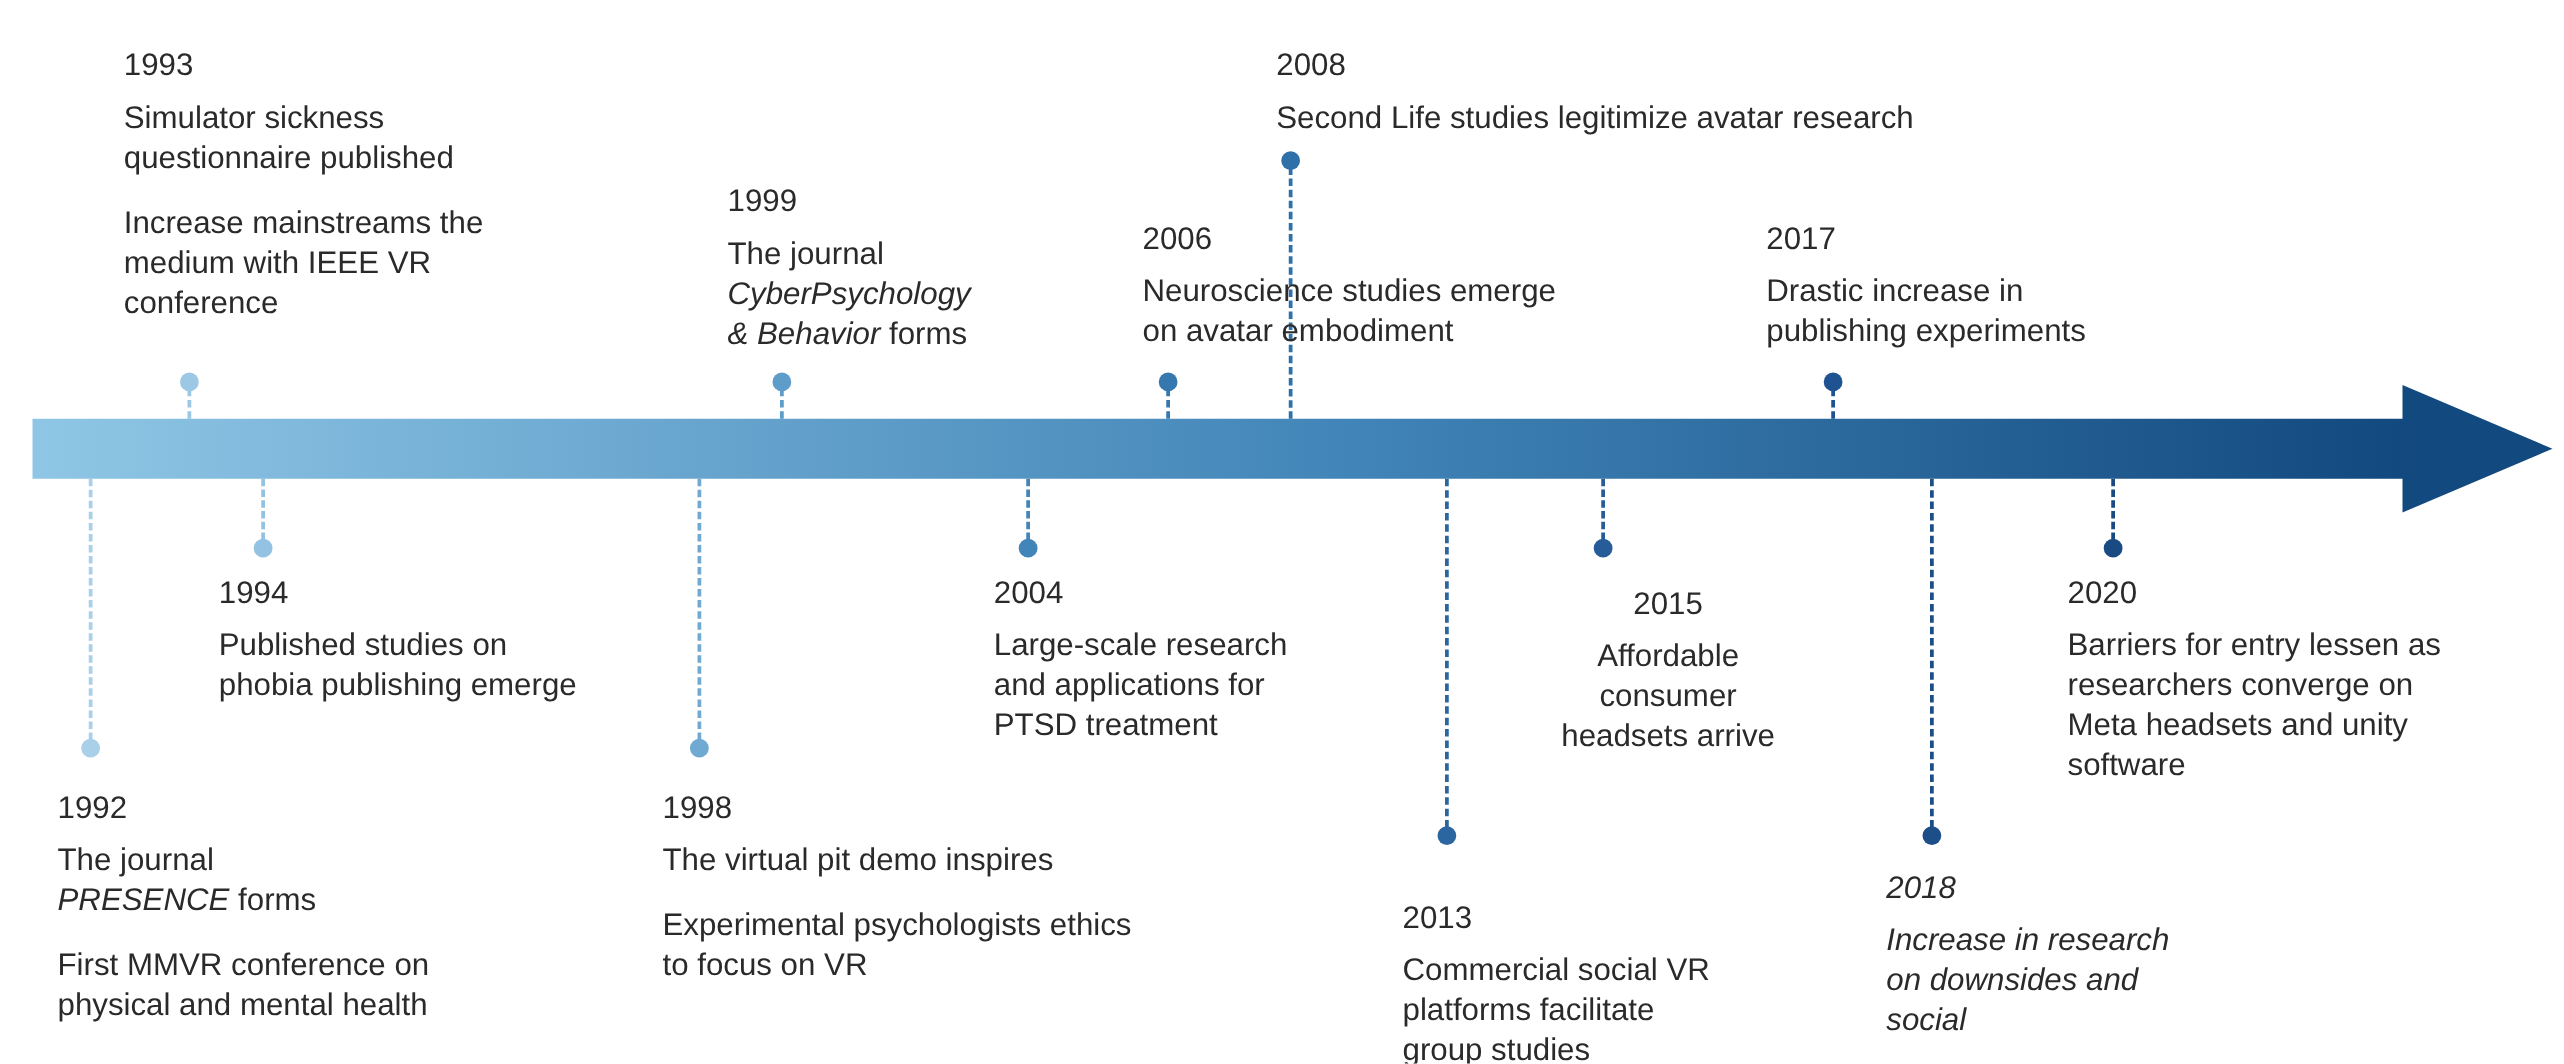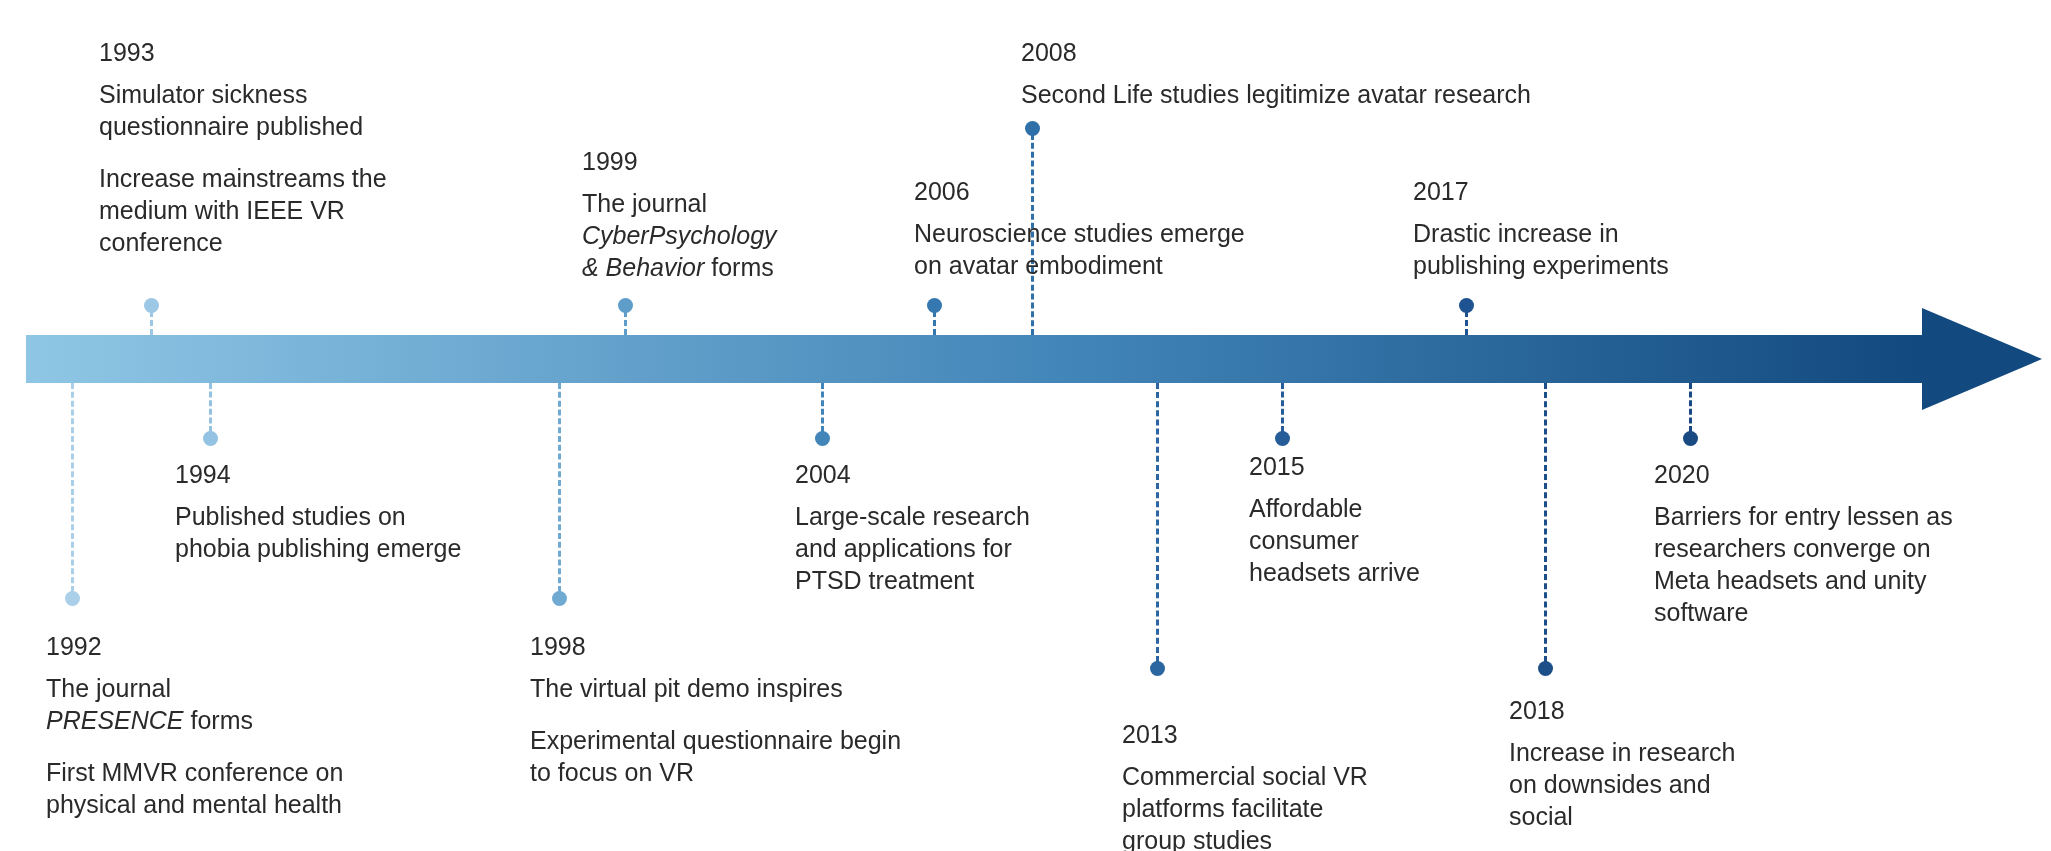--- a/index.html
+++ b/index.html
@@ -100,21 +100,21 @@
       </div>
     </div>
     <div class="dashline" style="left: 557.5px; top: 383px; height: 209px; border-left-color: rgb(112, 170, 210);"></div>
     <div class="dot" style="left: 551.5px; top: 590.5px; background: rgb(112, 170, 210);"></div>
     <div class="event" style="left: 530px; top: 630px;">
       <div class="year">1998</div>
       <div class="para">
         <div class="line"><span>The virtual pit demo inspires</span></div>
       </div>
       <div class="para">
-        <div class="line"><span>Experimental questionnaire begin</span></div>
+        <div class="line"><span>Experimental psychologists ethics</span></div>
         <div class="line"><span>to focus on VR</span></div>
       </div>
     </div>
     <div class="dashline" style="left: 623.5px; top: 311px; height: 24px; border-left-color: rgb(94, 156, 201);"></div>
     <div class="dot" style="left: 617.5px; top: 297.5px; background: rgb(94, 156, 201);"></div>
     <div class="event" style="left: 582px; top: 145px;">
       <div class="year">1999</div>
       <div class="para">
         <div class="line"><span>The journal</span></div>
         <div class="line"><em>CyberPsychology</em></div>
@@ -153,40 +153,40 @@
     <div class="event" style="left: 1122px; top: 718px;">
       <div class="year">2013</div>
       <div class="para">
         <div class="line"><span>Commercial social VR</span></div>
         <div class="line"><span>platforms facilitate</span></div>
         <div class="line"><span>group studies</span></div>
       </div>
     </div>
     <div class="dashline" style="left: 1280.5px; top: 383px; height: 49px; border-left-color: rgb(38, 93, 152);"></div>
     <div class="dot" style="left: 1274.5px; top: 430.5px; background: rgb(38, 93, 152);"></div>
-    <div class="event" style="left: 1249px; top: 450px;">
+    <div class="event" style="left: 1249px; top: 467px; text-align: center;">
       <div class="year">2015</div>
       <div class="para">
         <div class="line"><span>Affordable</span></div>
         <div class="line"><span>consumer</span></div>
         <div class="line"><span>headsets arrive</span></div>
       </div>
     </div>
     <div class="dashline" style="left: 1464.5px; top: 311px; height: 24px; border-left-color: rgb(30, 82, 144);"></div>
     <div class="dot" style="left: 1458.5px; top: 297.5px; background: rgb(30, 82, 144);"></div>
     <div class="event" style="left: 1413px; top: 175px;">
       <div class="year">2017</div>
       <div class="para">
         <div class="line"><span>Drastic increase in</span></div>
         <div class="line"><span>publishing experiments</span></div>
       </div>
     </div>
     <div class="dashline" style="left: 1543.5px; top: 383px; height: 279px; border-left-color: rgb(28, 78, 135);"></div>
     <div class="dot" style="left: 1537.5px; top: 660.5px; background: rgb(28, 78, 135);"></div>
-    <div class="event" style="left: 1509px; top: 694px;">
+    <div class="event" style="left: 1509px; top: 694px; font-style: italic;">
       <div class="year">2018</div>
       <div class="para">
         <div class="line"><span>Increase in research</span></div>
         <div class="line"><span>on downsides and</span></div>
         <div class="line"><span>social</span></div>
       </div>
     </div>
     <div class="dashline" style="left: 1688.5px; top: 383px; height: 49px; border-left-color: rgb(25, 74, 129);"></div>
     <div class="dot" style="left: 1682.5px; top: 430.5px; background: rgb(25, 74, 129);"></div>
     <div class="event" style="left: 1654px; top: 458px;">

